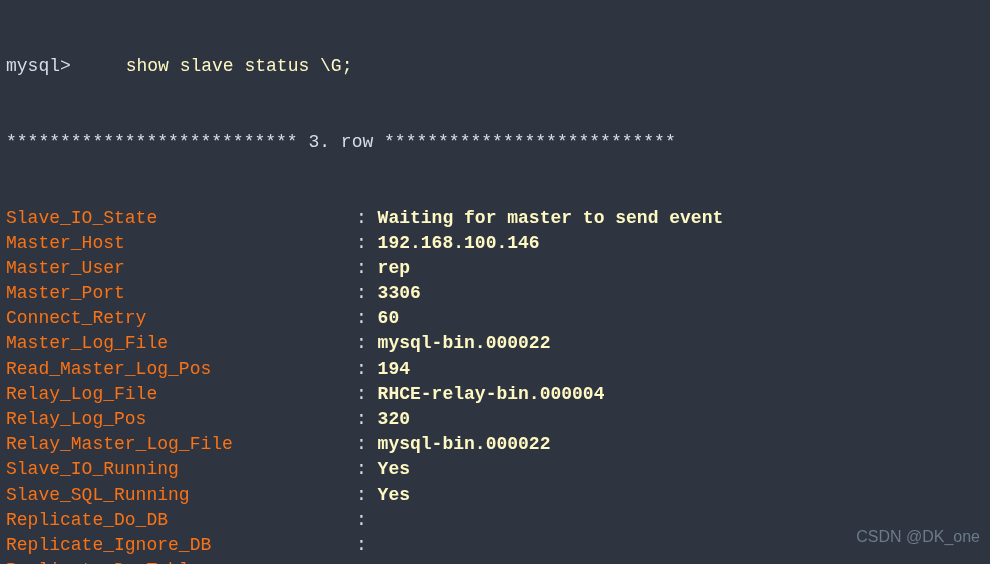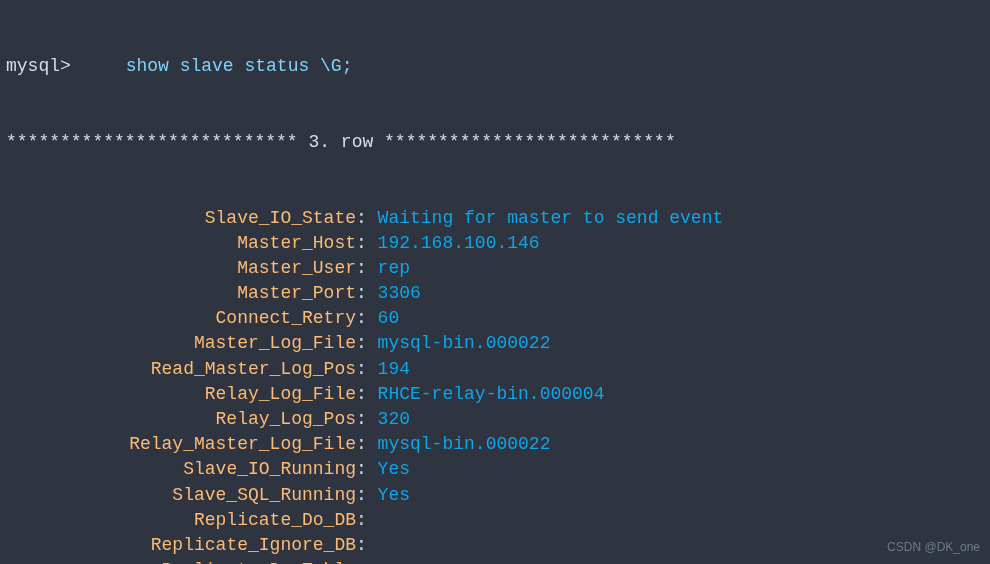--- a/index.html
+++ b/index.html
@@ -23,47 +23,47 @@
       white-space: pre;
     }
     .prompt-line {
       display: flex;
       gap: 44px;
     }
     .prompt {
       color: #d8dee9;
     }
     .command {
-      color: #7dd3fc;
+      color: #fef9c3;
       text-align: center;
     }
     .row-header {
       color: #d8dee9;
     }
     .field-line {
       display: flex;
     }
     .field-label {
       display: inline-block;
       width: 350px;
-      text-align: right;
-      color: #fdba74;
+      color: #f97316;
     }
     .field-colon {
       color: #d8dee9;
     }
     .field-value {
-      color: #0ea5e9;
+      color: #fef9c3;
       padding-left: 0;
+      font-weight: bold;
     }
     .watermark {
       position: absolute;
-      bottom: 8px;
+      bottom: 16px;
       right: 10px;
-      font-size: 12px;
+      font-size: 16px;
       color: #6c7a89;
       font-family: Arial, sans-serif;
     }
   </style>
 </head>
 <body>
 
 <div class="terminal">
   <div class="prompt-line">
     <span class="prompt">mysql&gt; </span><span class="command">show slave status \G;</span>

